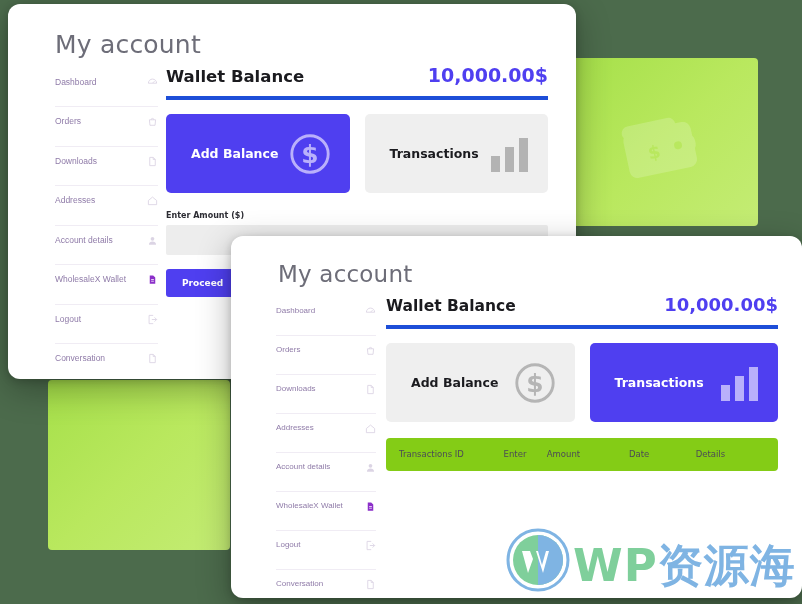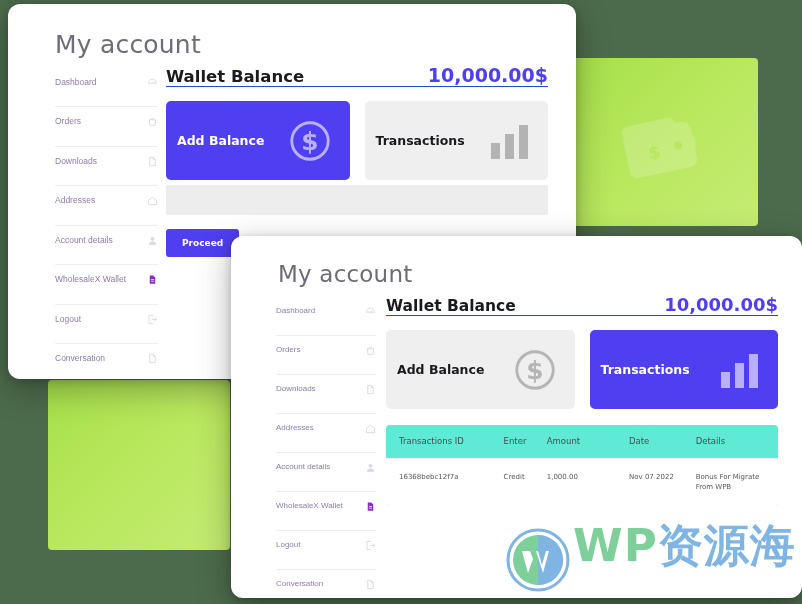--- a/index.html
+++ b/index.html
@@ -82,21 +82,22 @@
 
   
   .main { position: absolute; }
   #card-one .main { left: 158px; top: 60px; right: 28px; }
   #card-two .main { left: 155px; top: 58px; right: 24px; }
 
   .balance-row {
     display: flex;
     align-items: baseline;
     justify-content: space-between;
-    border-bottom: 1px solid #1d4ed8;
+    border-bottom: 4px solid #1d4ed8;
+    padding-bottom: 10px;
   }
   .balance-title {
     font-weight: 700; color: #1b1b1f;
     font-family: "DejaVu Sans", sans-serif;
   }
   #card-one .balance-title { font-size: 16.5px; }
   #card-two .balance-title { font-size: 15.5px; }
   .balance-amount {
     font-weight: 700; color: #4f3ff0;
     font-family: "DejaVu Sans", sans-serif;
@@ -105,21 +106,21 @@
   #card-two .balance-amount { font-size: 18px; }
 
   .tiles { display: flex; gap: 15px; margin-top: 14px; }
   .tile {
     flex: 1 1 0;
     height: 79px;
     border-radius: 5px;
     display: flex;
     align-items: center;
     justify-content: space-between;
-    padding: 0 17px 0 11px;
+    padding: 0 17px 0 25px;
   }
   .tile.inactive { background: #efefef; }
   .tile.active    { background: #4f3ff0; }
   .tile-label {
     font-weight: 700;
     font-family: "DejaVu Sans", sans-serif;
     font-size: 12.5px;
   }
   .tile.inactive .tile-label { color: #1b1b1f; }
   .tile.active .tile-label   { color: #ffffff; }
@@ -160,21 +161,21 @@
     font-family: "DejaVu Sans", sans-serif;
     cursor: pointer;
     text-align: right;
   }
 
   
   .tx-table {
     margin-top: 16px;
     width: 100%;
     border-collapse: collapse;
-    background: #5eead4;
+    background: #84cc16;
     border-radius: 4px;
     overflow: hidden;
   }
   .tx-table thead th {
     text-align: left;
     font-size: 8.5px;
     font-weight: 400;
     color: #4c4c55;
     padding: 11px 6px 11px 0;
     font-family: "DejaVu Sans", sans-serif;
@@ -201,21 +202,21 @@
 
   
   #watermark {
     position: absolute;
     left: 505px; top: 521px;
     width: 300px; height: 78px;
     pointer-events: none;
   }
   #watermark .wm-text {
     position: absolute;
-    left: 68px; top: 2px;
+    left: 68px; top: 22px;
     font-size: 45px;
     font-weight: 700;
     font-family: "DejaVu Sans", sans-serif;
     line-height: 1;
     letter-spacing: 1px;
     white-space: nowrap;
   }
   .wm-en { color: #7fcf9b; }
   .wm-cn { color: #7fb4e3; }
 </style>
@@ -314,20 +315,21 @@
         <div class="tile inactive">
           <span class="tile-label">Transactions</span>
           <svg class="bars-ico" viewBox="0 0 42 40">
             <rect x="2" y="22" width="9" height="16" fill="#b3b3b3"></rect>
             <rect x="16" y="13" width="9" height="25" fill="#b3b3b3"></rect>
             <rect x="30" y="4" width="9" height="34" fill="#b3b3b3"></rect>
           </svg>
         </div>
       </div>
 
+      <div class="field-label">Enter Amount ($)</div>
       <input class="amount-input" type="text" value="" placeholder="" style="">
       <button class="proceed-btn">Proceed</button>
     </div>
   </div>
 </div>
 
 <div class="card" id="card-two">
   <div class="card-inner">
     <div class="page-title">My account</div>
 
@@ -417,27 +419,20 @@
         <thead>
           <tr>
             <th class="col-id">Transactions ID</th>
             <th class="col-type">Enter</th>
             <th class="col-amount">Amount</th>
             <th class="col-date">Date</th>
             <th class="col-details">Details</th>
           </tr>
         </thead>
         <tbody>
-          <tr>
-            <td>16368bebc12f7a</td>
-            <td>Credit</td>
-            <td>1,000.00</td>
-            <td>Nov 07 2022</td>
-            <td>Bonus For Migrate From WPB</td>
-          </tr>
         </tbody>
       </table>
     </div>
   </div>
 </div>
 
 <div id="watermark">
   <svg width="66" height="66" viewBox="0 0 66 66" style="position:absolute;left:0;top:6px">
     <circle cx="33" cy="33" r="30" fill="none" stroke="#7fb4e3" stroke-width="3"></circle>
     <circle cx="33" cy="33" r="25" fill="#7fcf9b"></circle>

